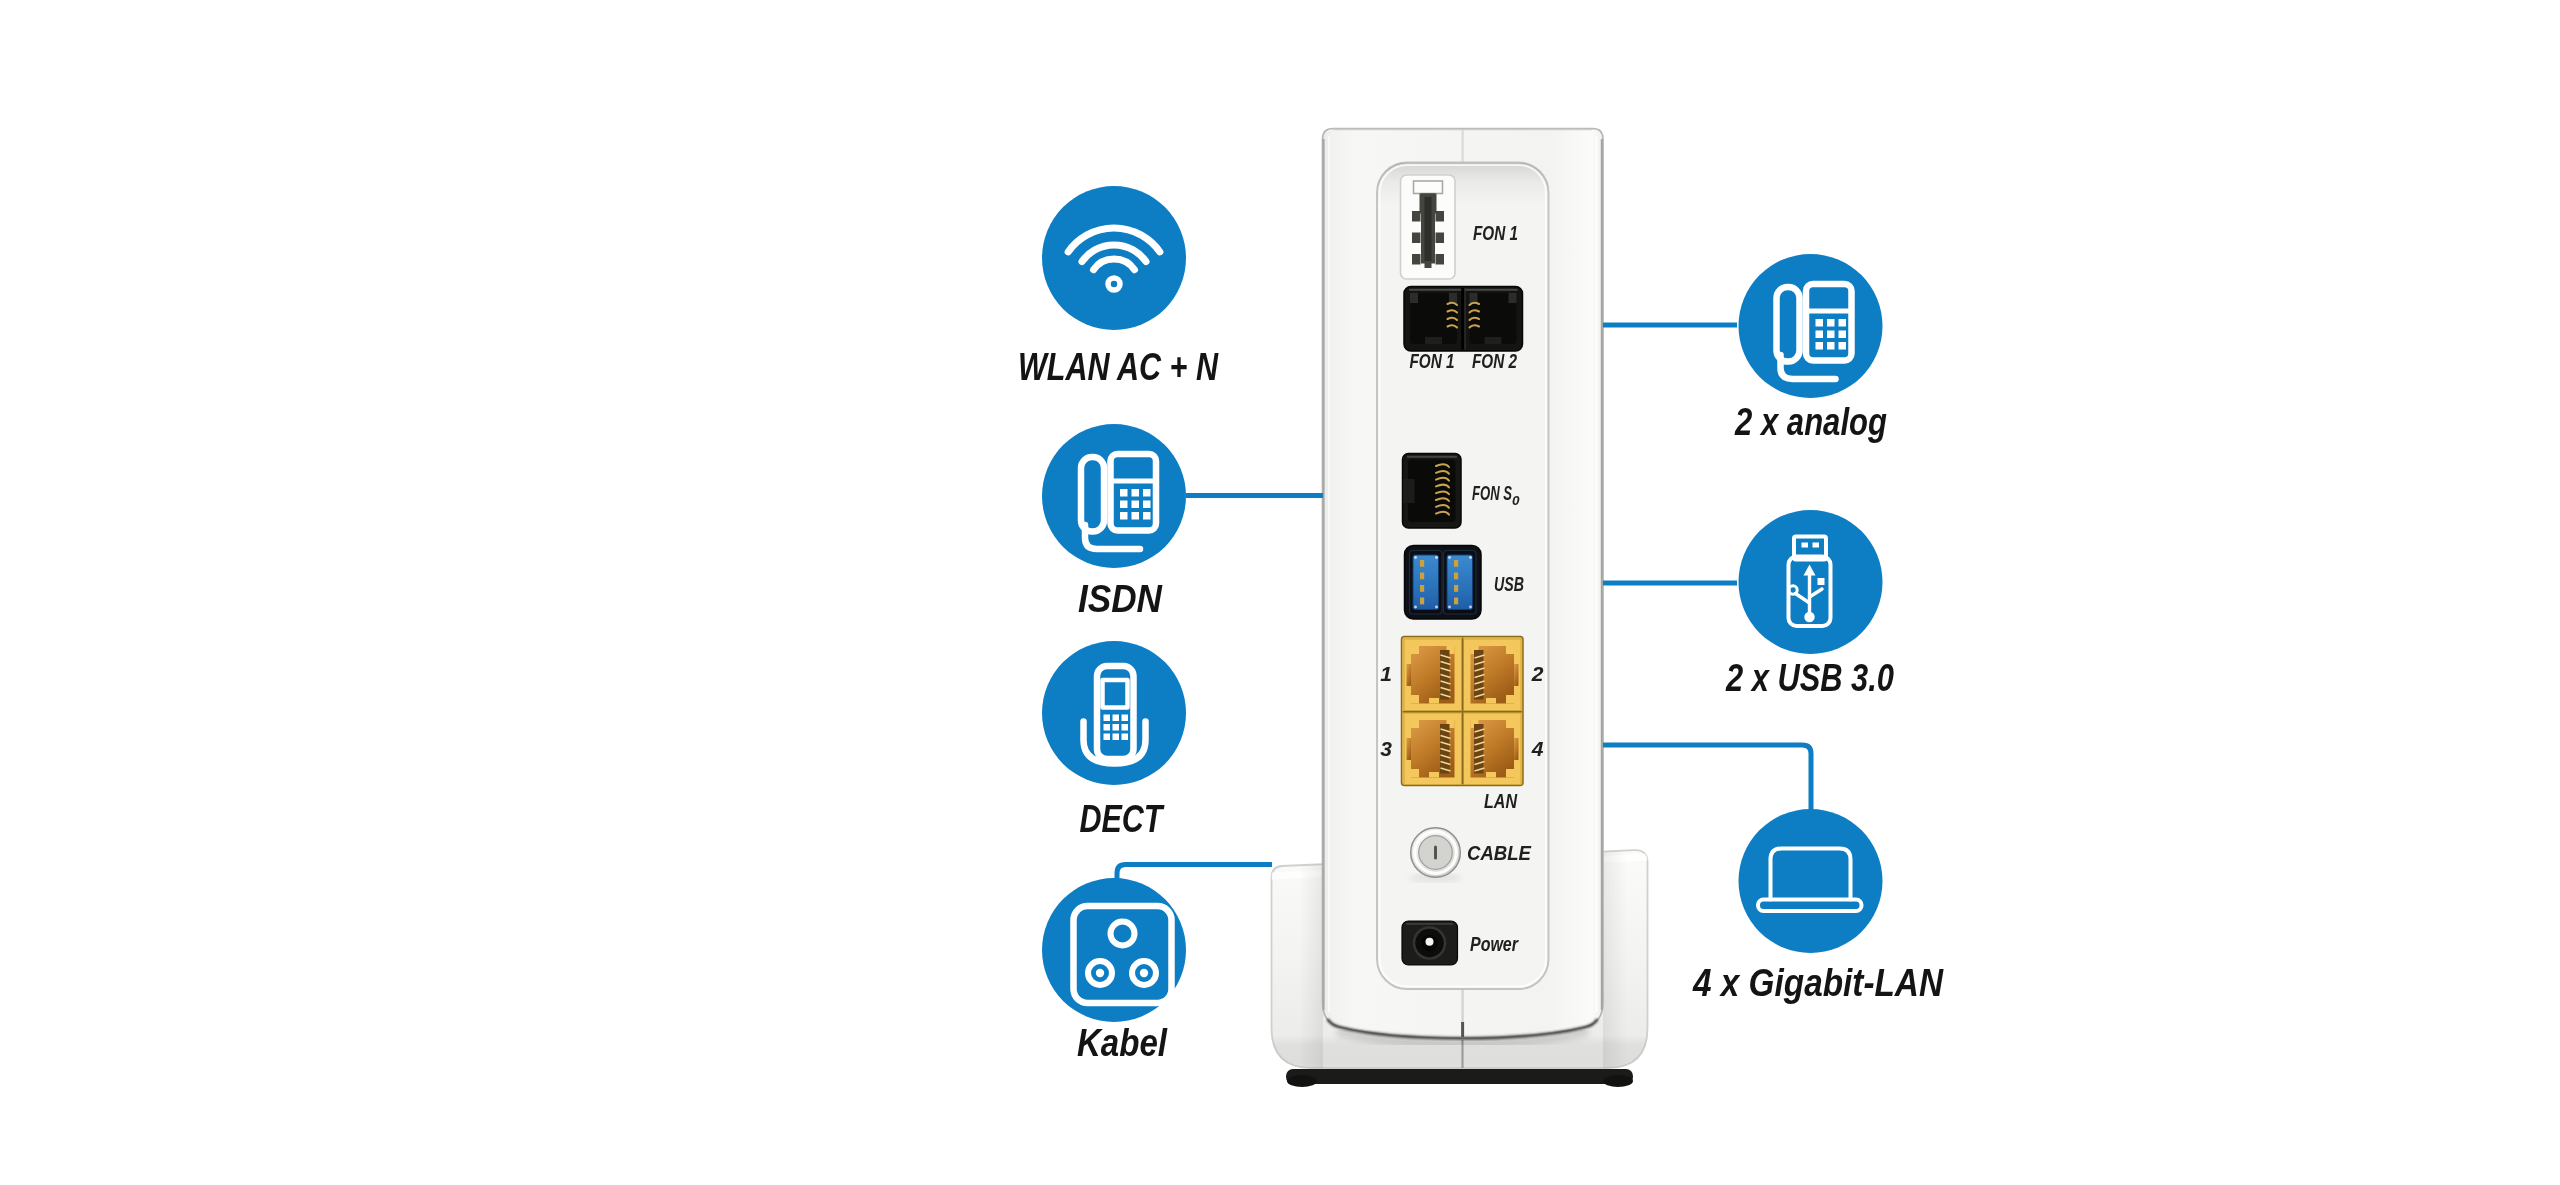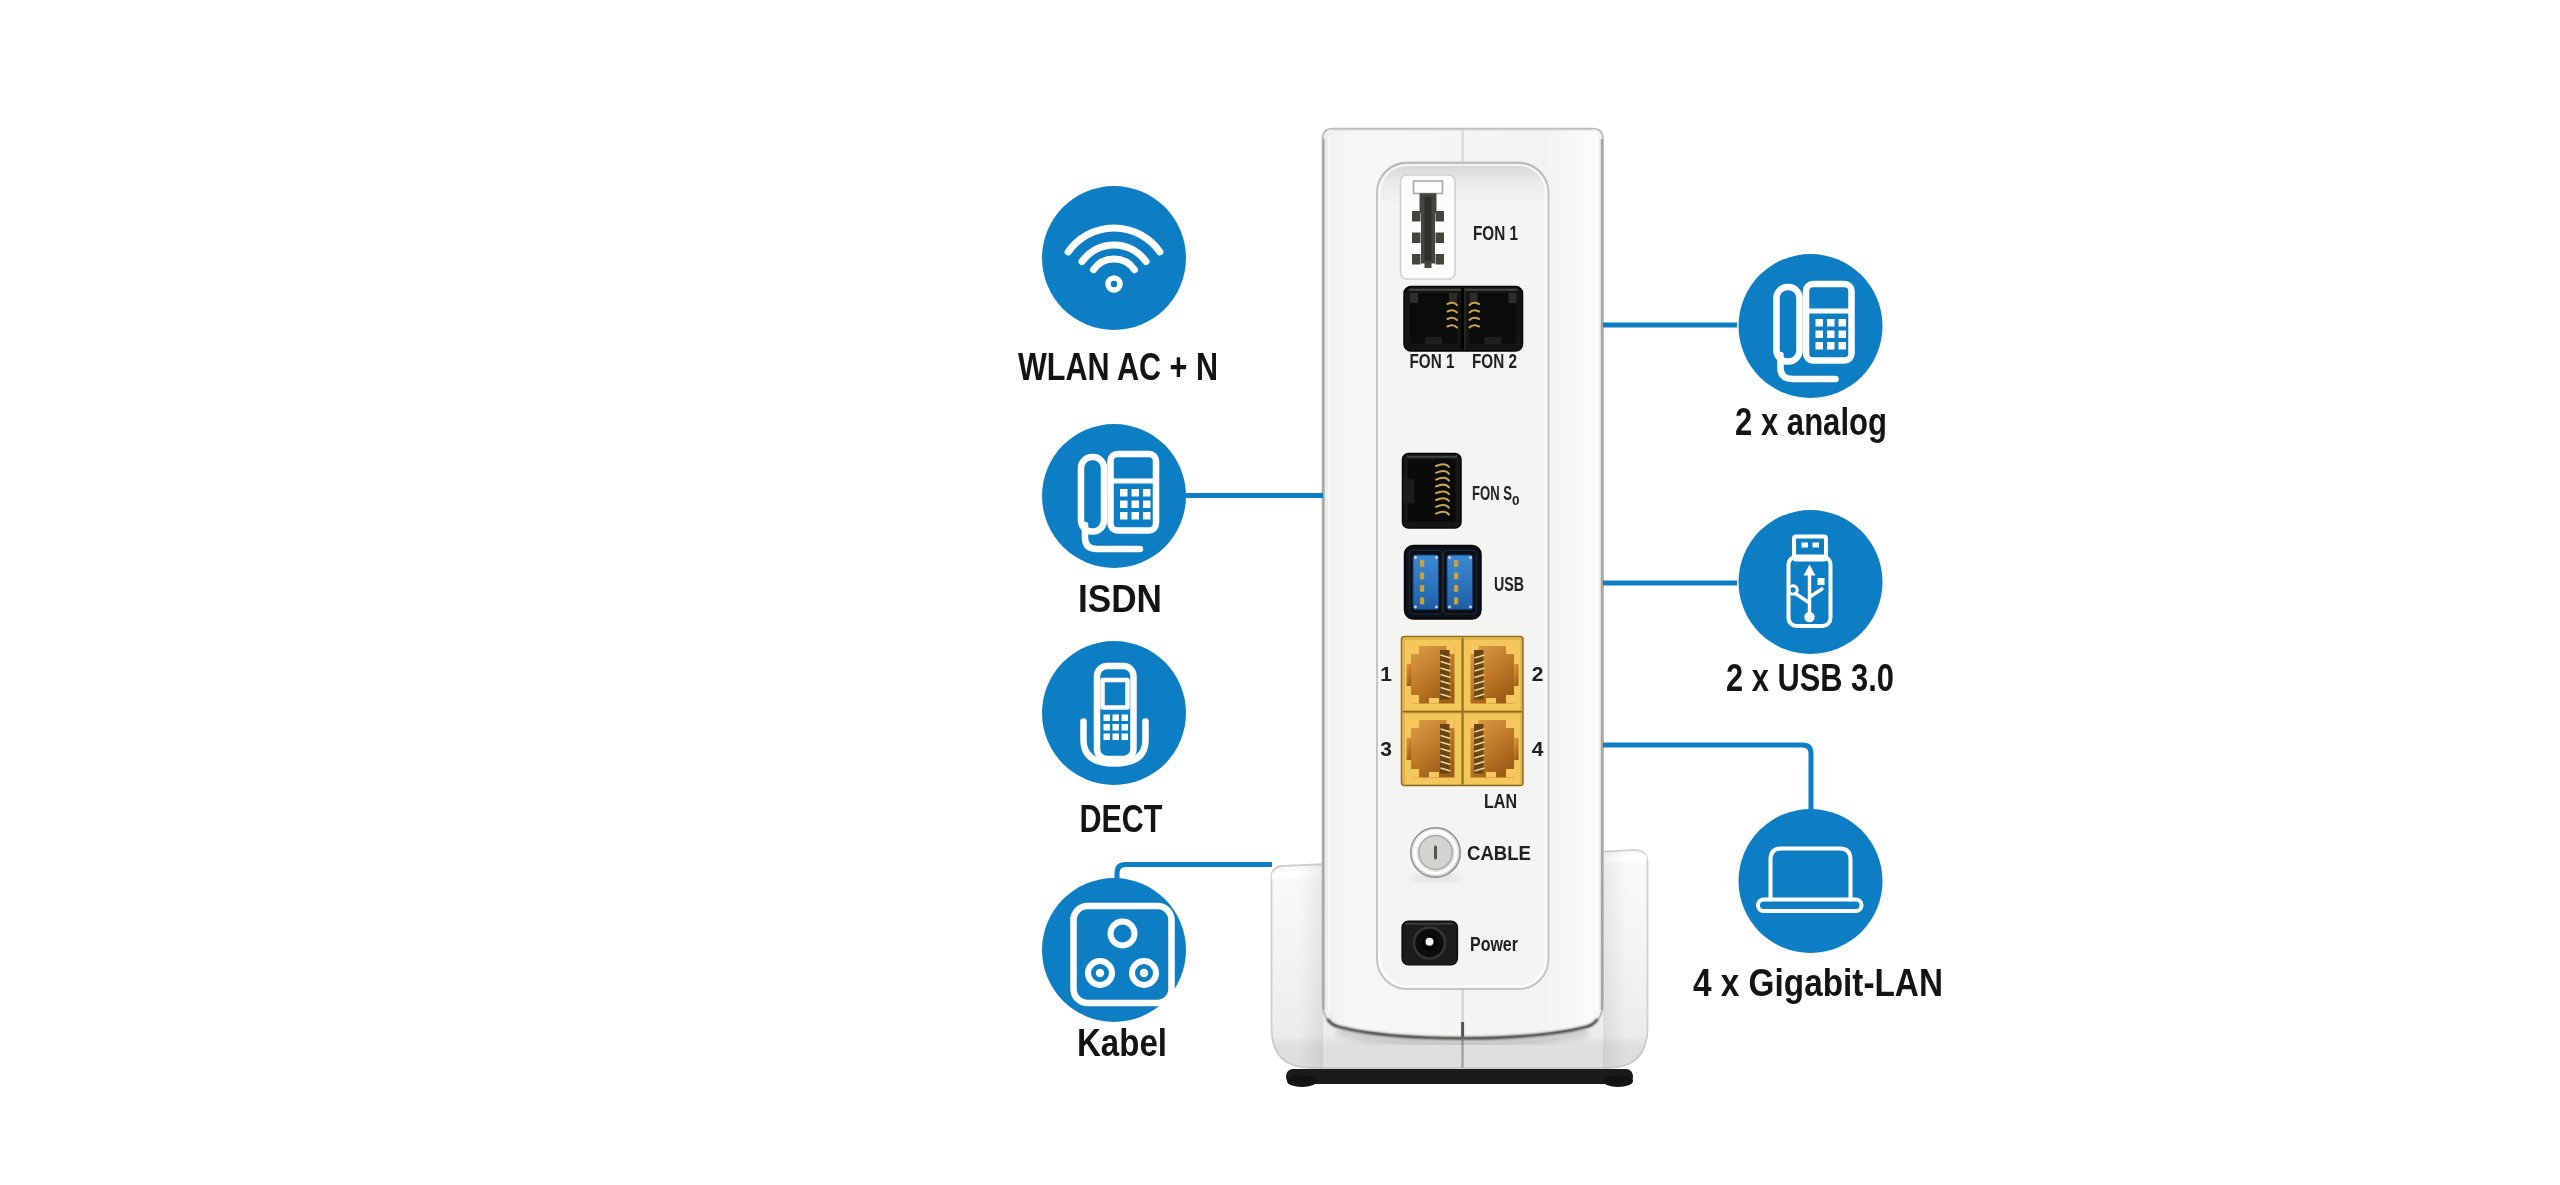--- a/index.html
+++ b/index.html
@@ -1,16 +1,16 @@
 <!DOCTYPE html>
 <html><head>
 <meta charset="utf-8">
 <style>
   html,body{margin:0;padding:0;background:#ffffff;}
-  .stage{position:relative;width:2560px;height:1185px;background:#ffffff;overflow:hidden;}
+  .stage{position:relative;width:2560px;height:1185px;background:#ffffff;overflow:hidden;font-style:italic;}
   svg{display:block;}
   text{font-family:"Liberation Sans", sans-serif;font-weight:bold;}
   .call-label{font-size:39px;fill:#141414;}
   .port-label{font-size:21px;fill:#20201e;}
   .port-num{font-size:21px;fill:#20201e;}
   .sub-label{font-size:13.5px;fill:#20201e;}
   .icon-stroke{stroke:#ffffff;fill:none;stroke-linecap:round;stroke-linejoin:round;}
   .blue-line{stroke:#0e7ec4;stroke-width:5;fill:none;}
 </style>
 </head>

